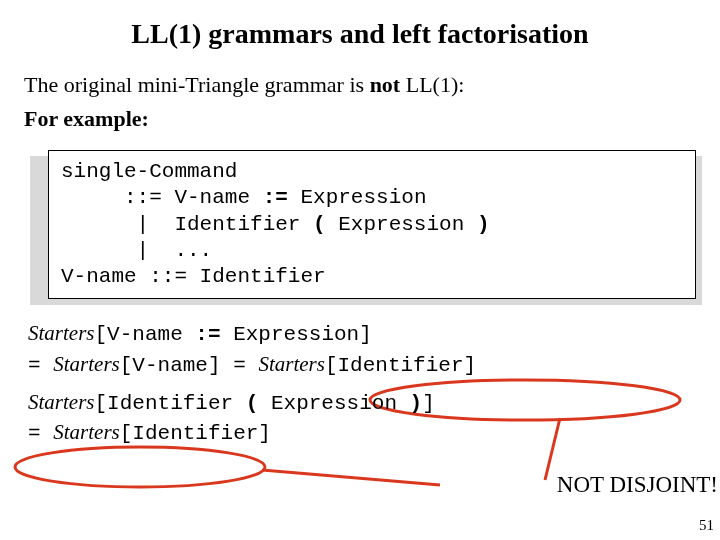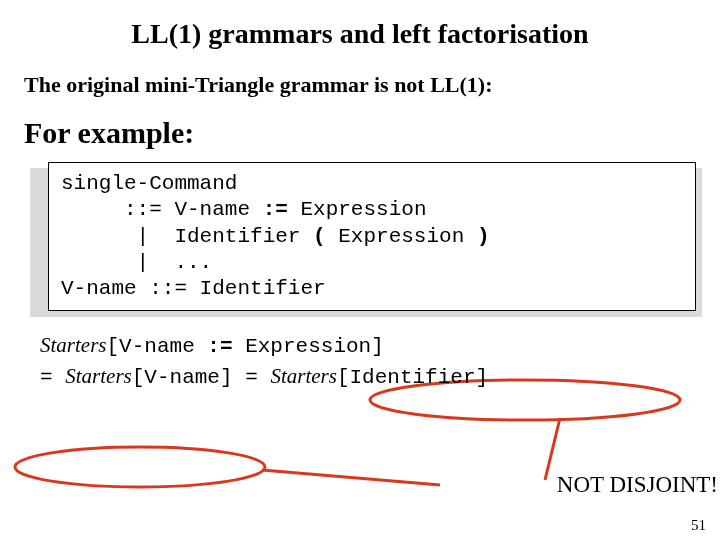--- a/index.html
+++ b/index.html
@@ -19,27 +19,26 @@
     padding: 18px 24px 0 24px;
   }
   .title {
     text-align: center;
     font-size: 28px;
     font-weight: bold;
     margin-bottom: 22px;
   }
   .intro {
     font-size: 22px;
-    margin-bottom: 18px;
-    font-weight: bold;
+    margin-bottom: 8px;
   }
   .for-example {
-    font-size: 30px;
+    font-size: 22px;
     font-weight: bold;
-    margin-bottom: 12px;
+    margin-bottom: 18px;
   }
   .codebox-wrap {
     position: relative;
     margin-bottom: 20px;
   }
   .codebox-shadow {
     position: absolute;
     top: 6px;
     left: 6px;
     right: -6px;
@@ -56,36 +55,36 @@
     font-family: "Courier New", Courier, monospace;
     font-size: 21px;
     line-height: 1.25;
     white-space: pre;
     margin-left: 24px;
   }
   .code-kw { font-weight: bold; }
   .starters {
     font-size: 21px;
     line-height: 1.35;
-    margin-left: 16px;
+    margin-left: 4px;
     position: relative;
   }
   .starters-block { margin-bottom: 8px; position: relative; z-index: 2; }
   .italic { font-style: italic; }
   .mono { font-family: "Courier New", Courier, monospace; }
   .not-disjoint {
     position: absolute;
     right: 2px;
     bottom: 42px;
     font-size: 23px;
     z-index: 3;
   }
   .page-num {
     position: absolute;
-    right: 14px;
+    right: 6px;
     bottom: 6px;
     font-size: 15px;
   }
   
   .overlay {
     position: absolute;
     left: 0; top: 0;
     width: 720px; height: 540px;
     pointer-events: none;
     z-index: 1;
@@ -113,20 +112,24 @@
 <span>      |  ...</span>
 <span>V-name ::= Identifier</span></div>
   </div>
 
   <div class="starters-wrap">
     <div class="starters">
       <div class="starters-block">
         <span class="italic">Starters</span><span class="mono">[V-name </span><span class="mono code-kw">:=</span><span class="mono"> Expression]</span><br>
         <span class="mono">   = </span><span class="italic">Starters</span><span class="mono">[V-name]</span><span class="mono"> = </span><span class="italic">Starters</span><span class="mono">[Identifier]</span>
       </div>
+      <div class="starters-block">
+        <span class="italic">Starters</span><span class="mono">[Identifier </span><span class="mono code-kw">(</span><span class="mono"> Expression </span><span class="mono code-kw">)</span><span class="mono">]</span><br>
+        <span class="mono"> = </span><span class="italic">Starters</span><span class="mono">[Identifier]</span>
+      </div>
     </div>
   </div>
 
   <div class="not-disjoint">NOT DISJOINT!</div>
   <div class="page-num">51</div>
 </div>
 
 <svg class="overlay" viewBox="0 0 720 540">
   <g fill="none" stroke="#d9381e" stroke-width="3">
     <ellipse cx="525" cy="400" rx="155" ry="20"></ellipse>

